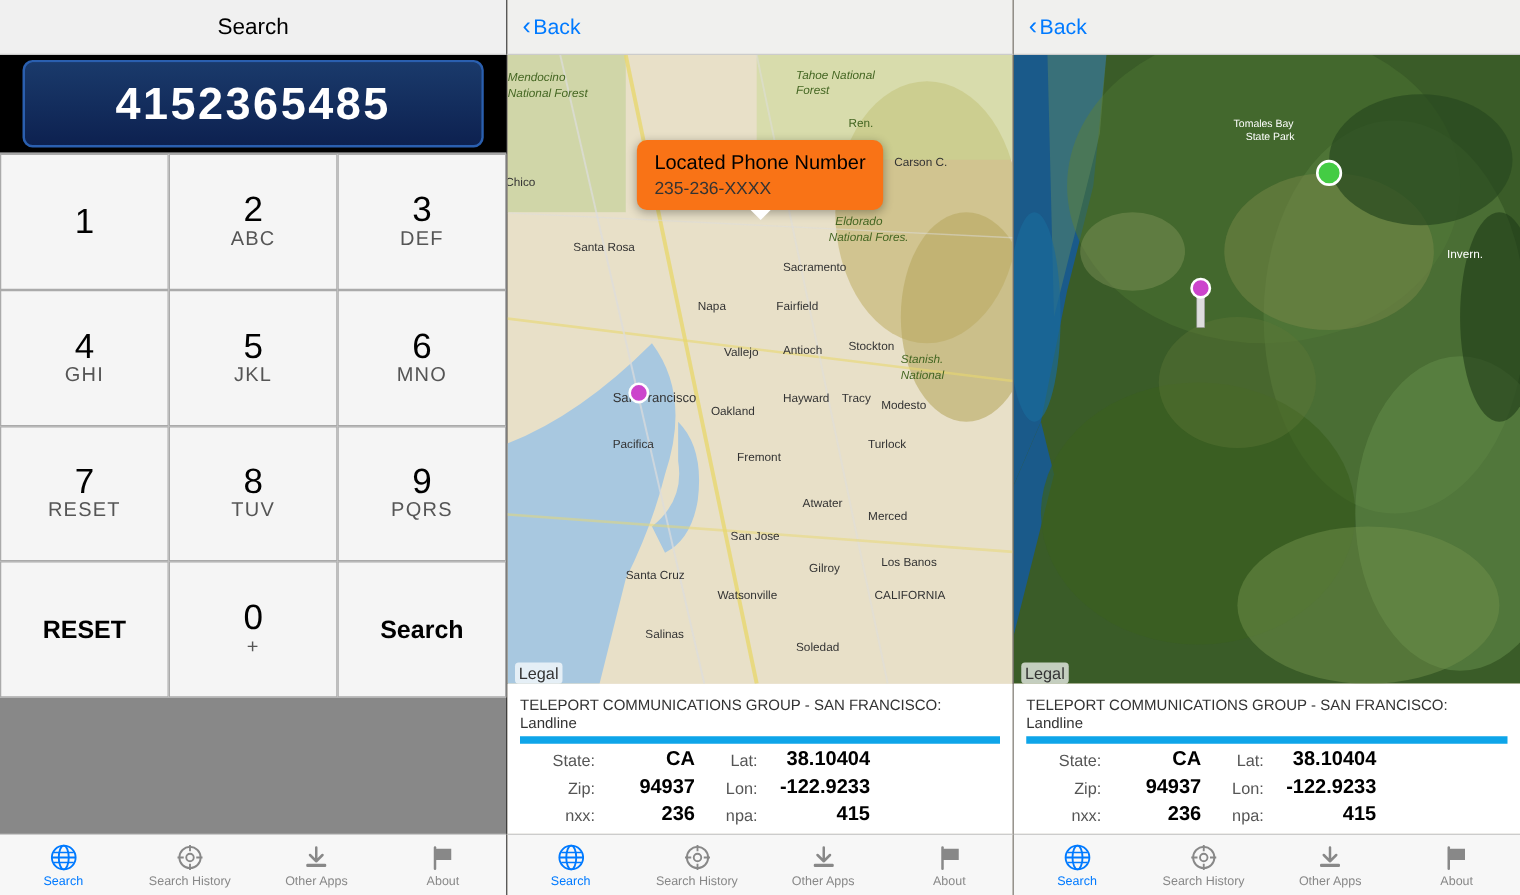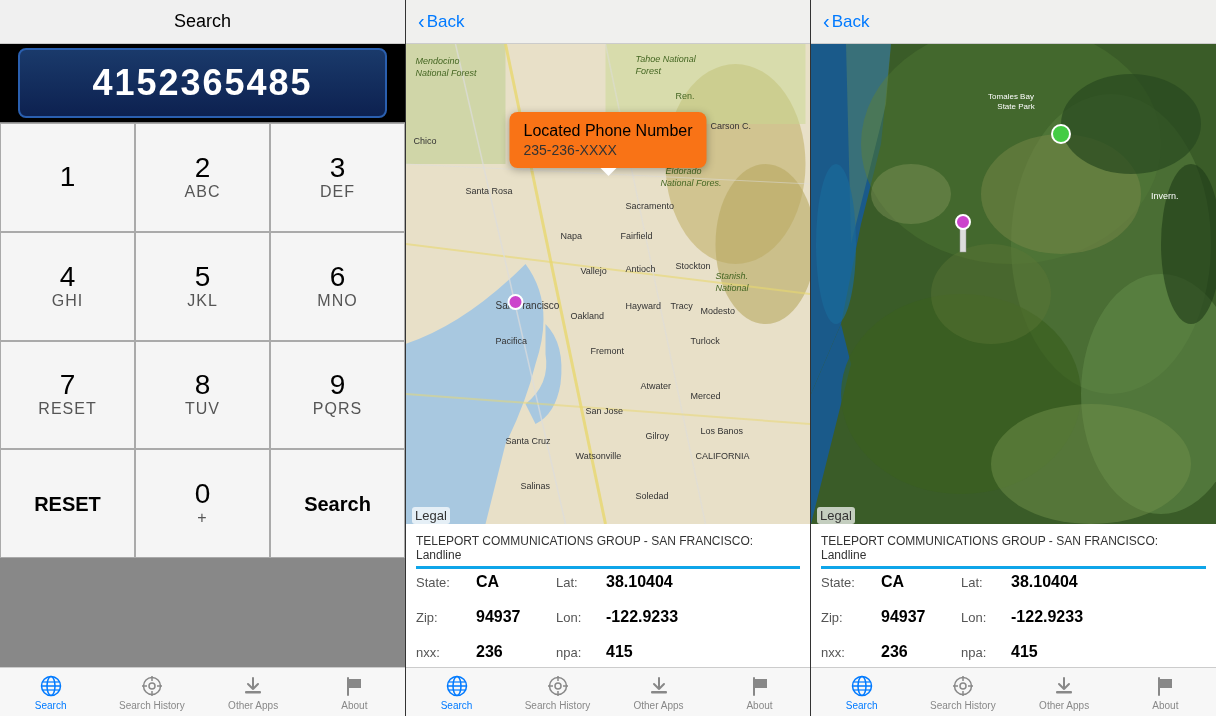--- a/index.html
+++ b/index.html
@@ -215,28 +215,29 @@
 
     .map-info {
       background: #fff;
       padding: 6px 10px;
       font-size: 13px;
     }
     .map-info-title {
       font-size: 12px;
       color: #333;
       padding: 4px 0;
-      border-bottom: 3px solid #0ea5e9;
+      border-bottom: 6px solid #0ea5e9;
       margin-bottom: 4px;
     }
     .info-grid {
       display: grid;
       grid-template-columns: 60px 80px 50px 90px;
-      row-gap: 17px;
+      row-gap: 4px;
       align-items: center;
+      text-align: right;
     }
     .info-label {
       font-size: 13px;
       color: #555;
     }
     .info-value {
       font-size: 16px;
       font-weight: 700;
       color: #000;
     }

